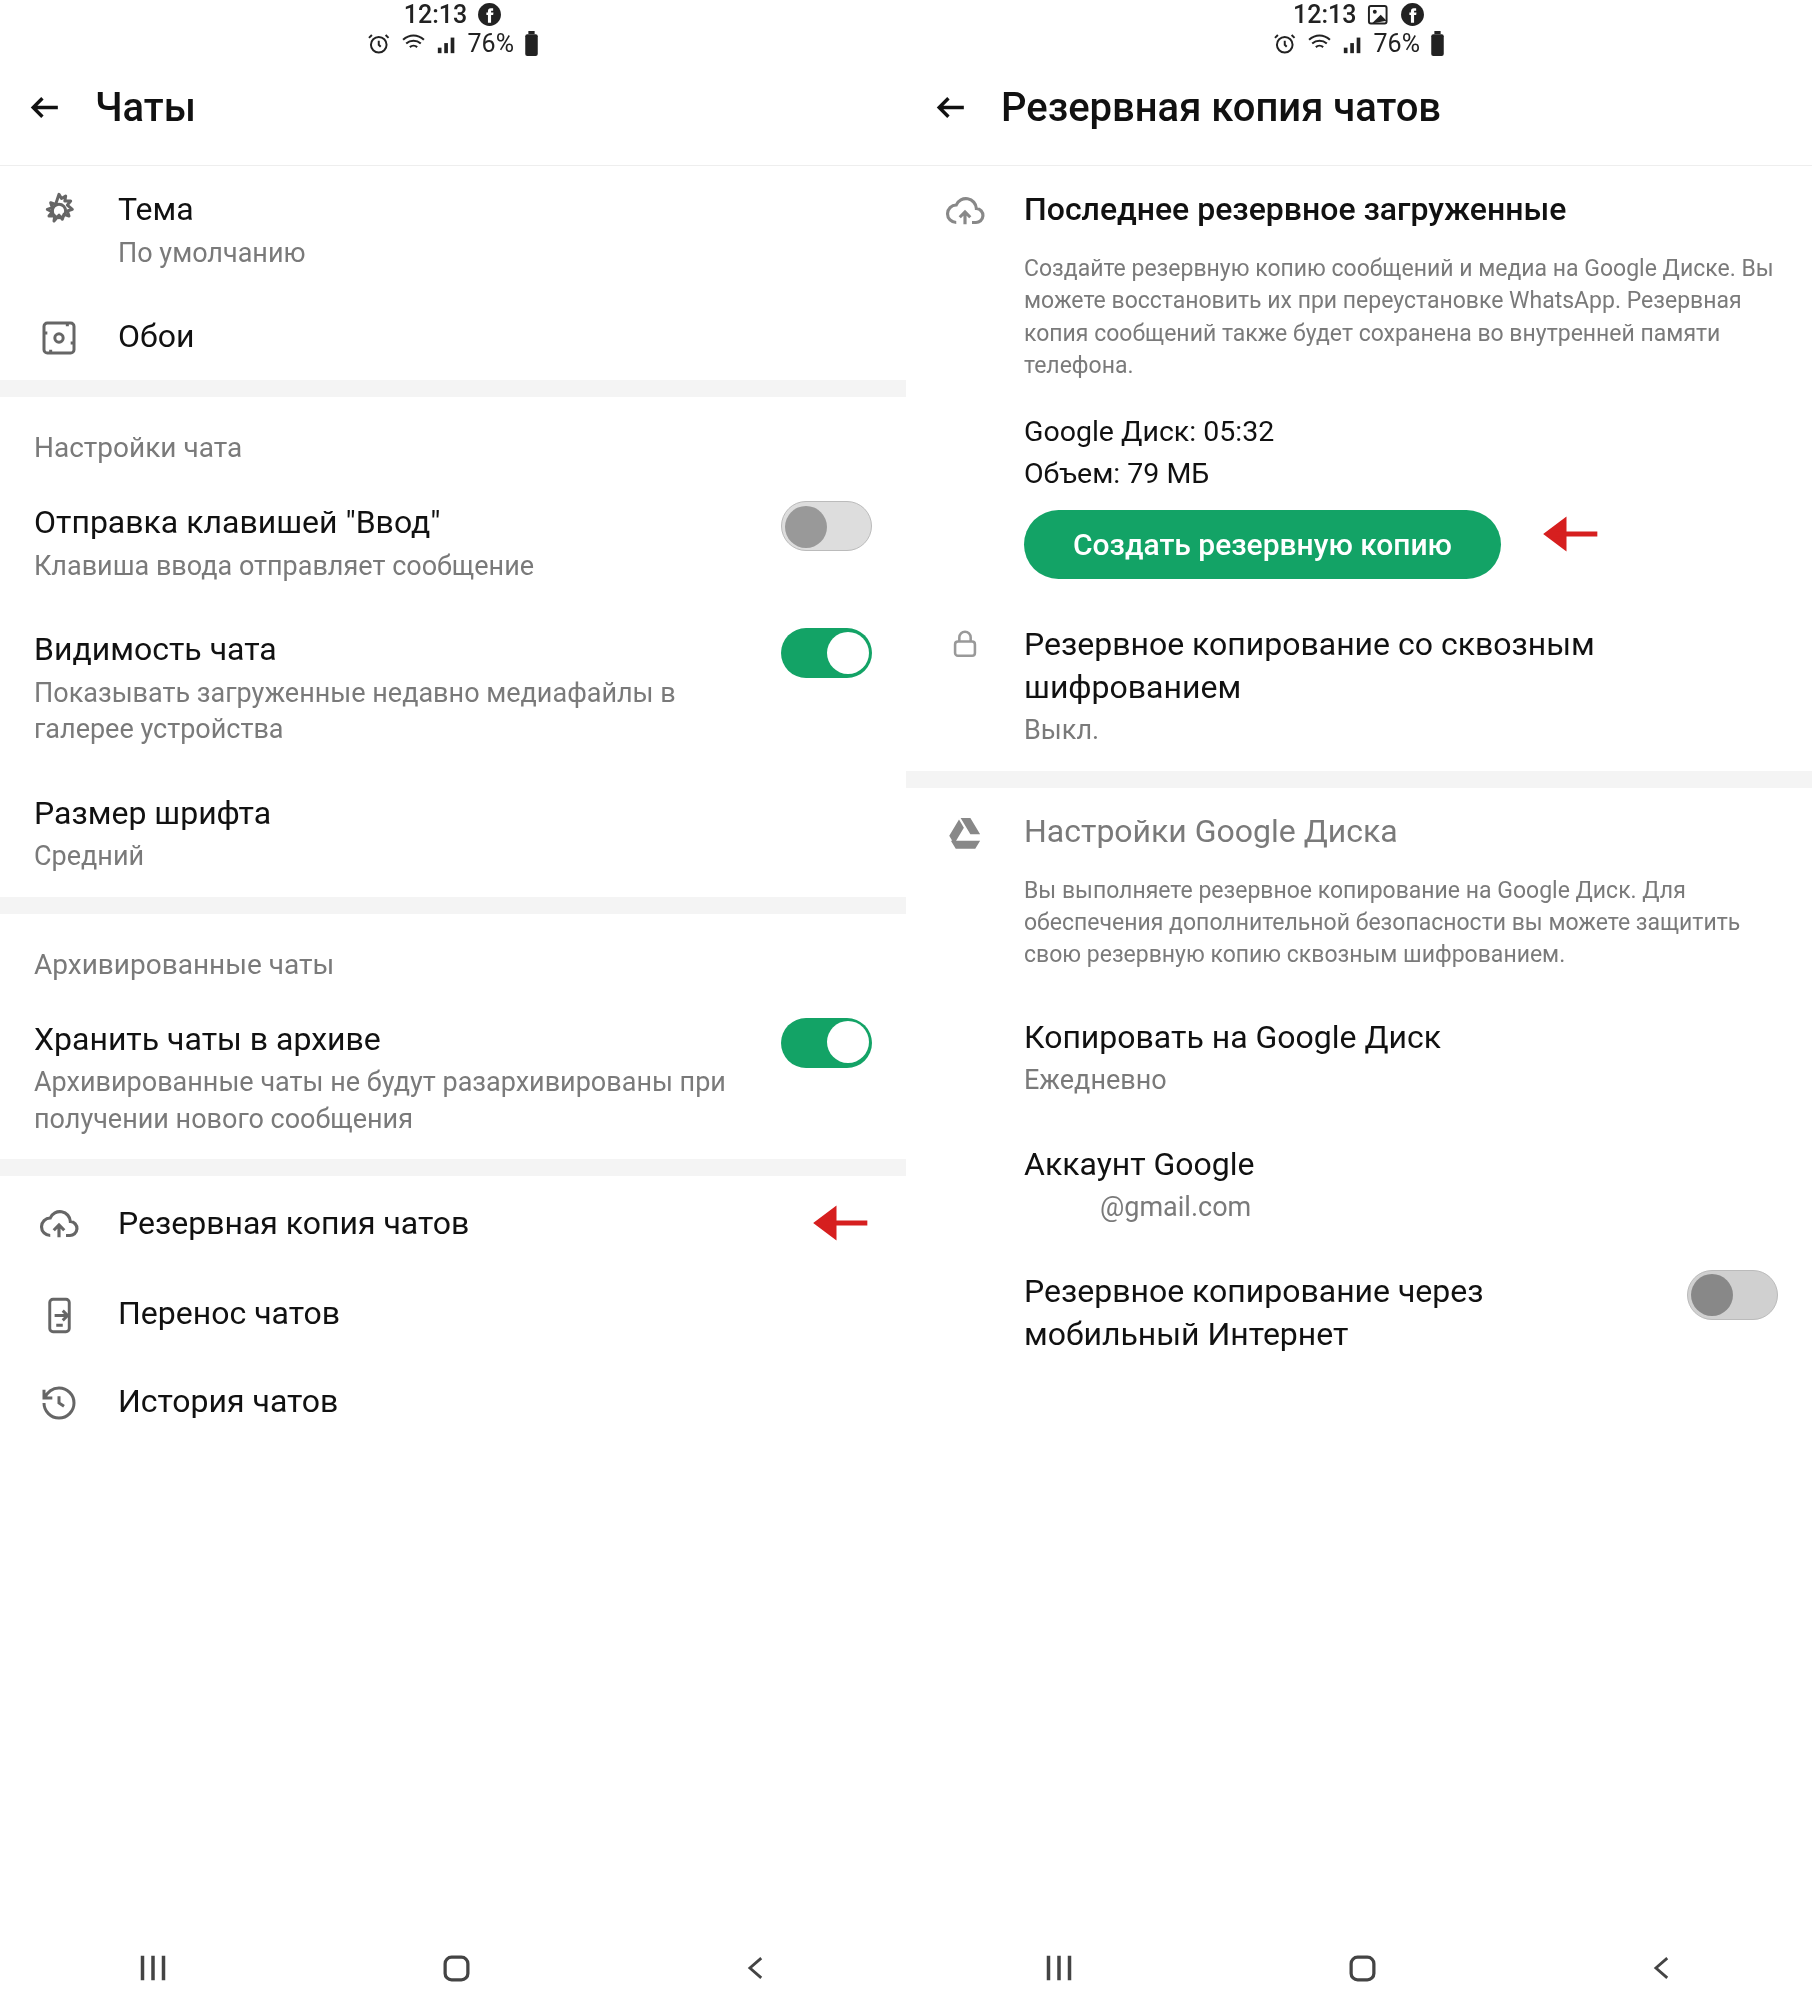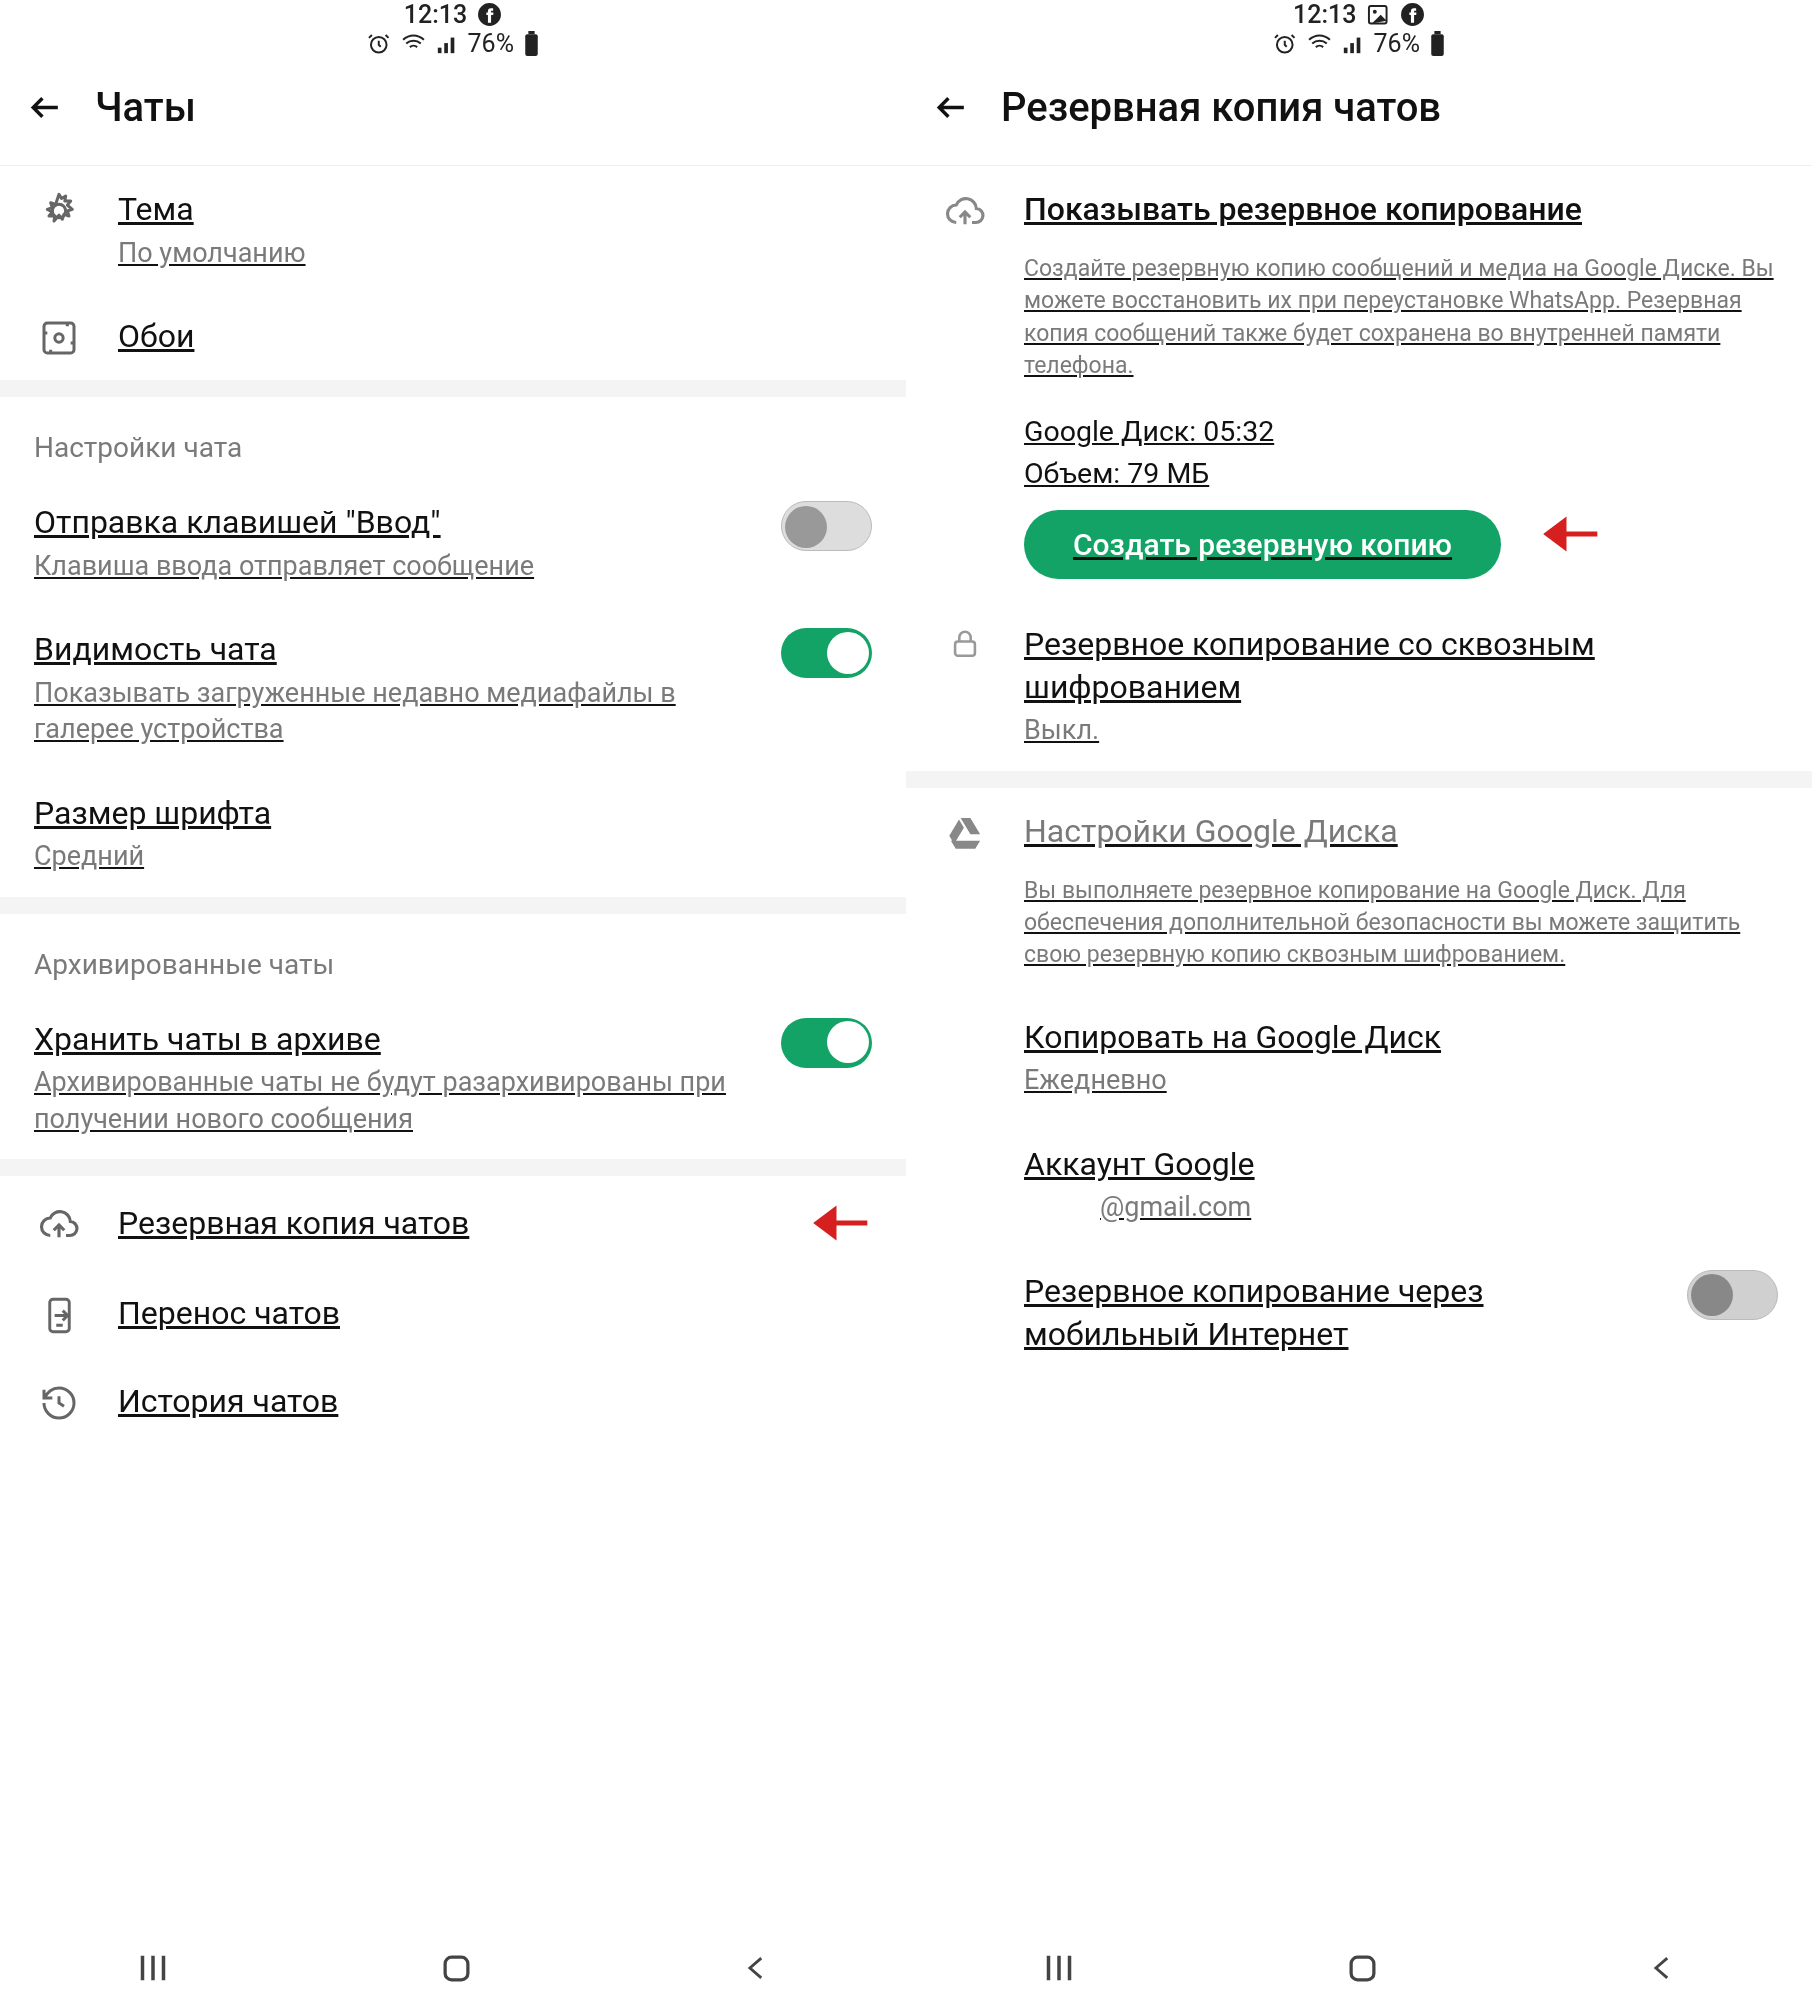--- a/index.html
+++ b/index.html
@@ -43,21 +43,21 @@
   .content { flex: 1; overflow: hidden; }
   .row {
     display: flex;
     align-items: flex-start;
     padding: 22px 34px 22px 34px;
     gap: 34px;
   }
   .row.single { align-items: center; }
   .icon-col { width: 50px; display:flex; justify-content:center; padding-top:3.4px; color:#666; flex-shrink:0; }
   .icon-col.empty { width: 50px; }
-  .text-col { flex: 1; text-decoration: underline; }
+  .text-col { flex: 1; }
   .switch-col { width: 101px; display:flex; align-items:center; justify-content:flex-end; }
   .title { font-size: 32px; color: #111; line-height: 1.35; }
   .subtitle { font-size: 27px; color: #7a7a7a; line-height: 1.35; margin-top: 3.4px; }
   .section-header {
     font-size: 28px;
     color: #7a7a7a;
     padding: 34px 34px 15px 34px;
   }
   .thick-divider { height: 17px; background: #f4f4f4; }
   .switch {
@@ -352,21 +352,21 @@
 
   <div class="content">
     <div class="row">
       <div class="icon-col">
         <svg width="42" height="42" viewBox="0 0 24 24" fill="none" stroke="#888" stroke-width="1.8">
             <path d="M7 18a5 5 0 010-10 6 6 0 0111.5 2A4 4 0 0118 18h-2"></path>
             <path d="M12 12v7M9 15l3-3 3 3"></path>
           </svg>
       </div>
       <div class="text-col">
-        <div class="title" style="font-weight:500">Показывать резервное копирование</div>
+        <div class="title" style="font-weight:500">Последнее резервное загруженные</div>
         <div class="desc">Создайте резервную копию сообщений и медиа на Google Диске. Вы можете восстановить их при переустановке WhatsApp. Резервная копия сообщений также будет сохранена во внутренней памяти телефона.</div>
         <div style="height:25px"></div>
         <div class="stat-line">Google Диск: 05:32</div>
         <div class="stat-line">Объем: 79 МБ</div>
         <div style="display:flex; align-items:center; gap:25px">
           <div class="pill-btn">Создать резервную копию</div>
           <div class="arrow-annot">
             <svg width="76" height="50" viewBox="0 0 90 60" class="arrow-svg">
                 <path d="M85 30H25M25 30l20-15v10h0v10h0v10l-20-15z" fill="#d61f1f" stroke="#d61f1f"></path>
               </svg>

